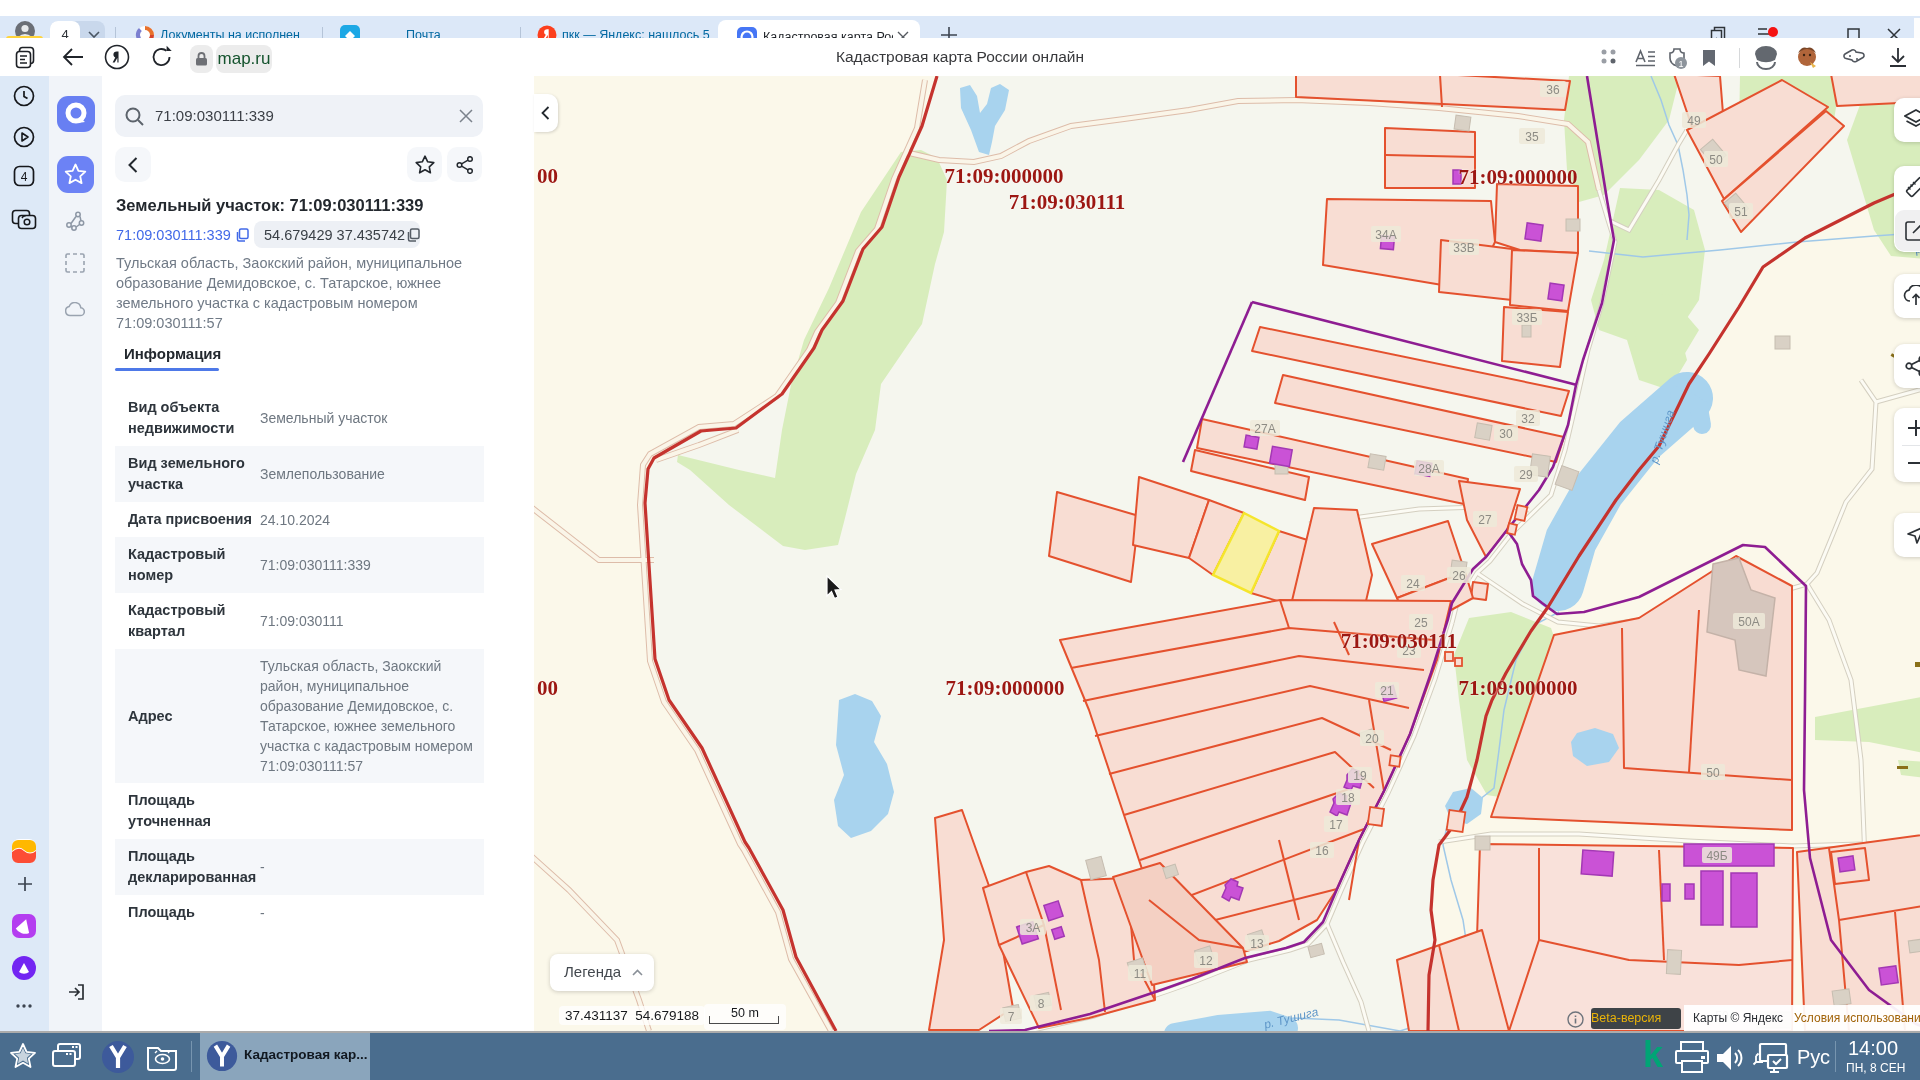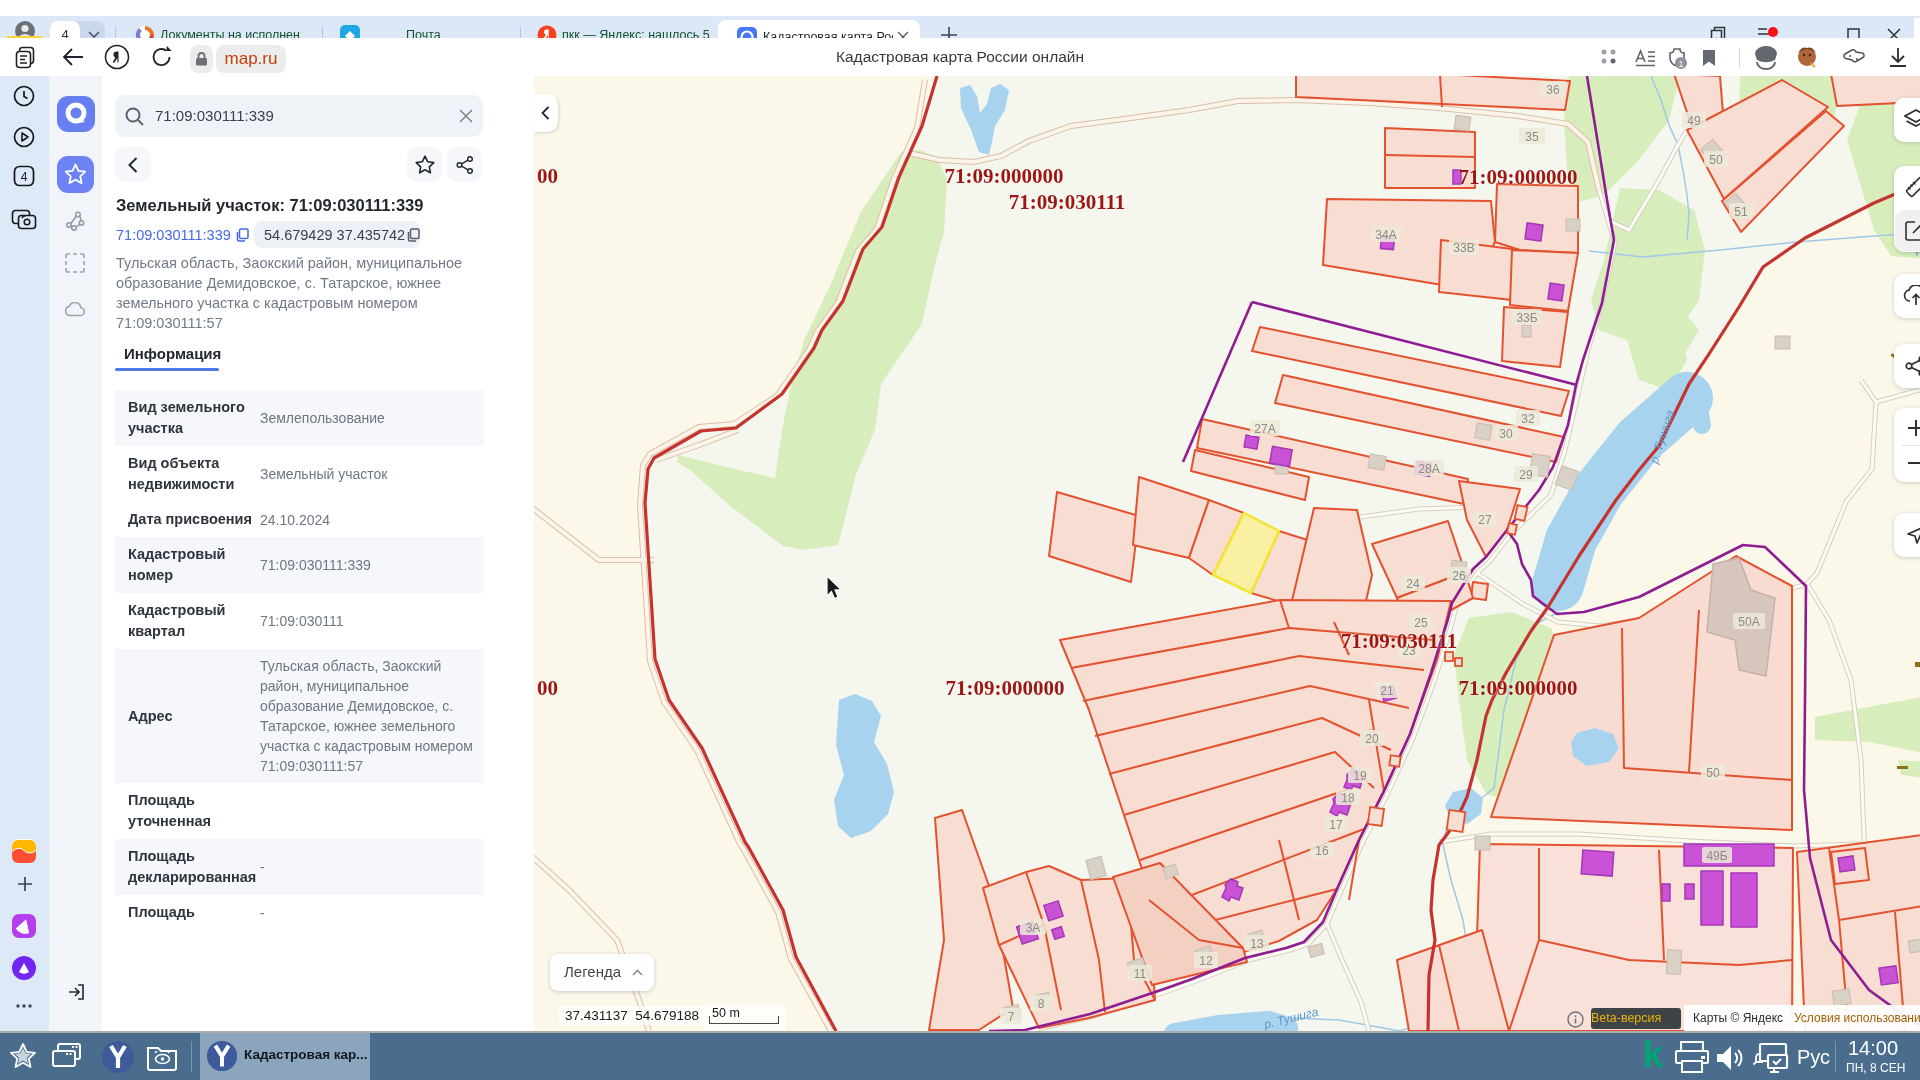--- a/index.html
+++ b/index.html
@@ -1,21 +1,21 @@
 <!DOCTYPE html>
 <html><head>
 <meta charset="utf-8">
 <style>
 * { margin:0; padding:0; box-sizing:border-box; }
 html,body { width:1920px; height:1080px; overflow:hidden; font-family:"Liberation Sans", sans-serif; }
 #root { position:relative; width:1920px; height:1080px; background:#fff; }
 
 #tabbar { position:absolute; left:0; top:16px; width:1920px; height:38px; background:#dce8f8; }
 .tabsep { position:absolute; top:11px; width:1px; height:16px; background:#b5c4d8; }
-.tab-title { position:absolute; top:12px; font-size:12.5px; color:#14532d; white-space:nowrap; overflow:hidden; }
+.tab-title { position:absolute; top:12px; font-size:12.5px; color:#0369a1; white-space:nowrap; overflow:hidden; }
 #activetab { position:absolute; left:718px; top:4px; width:202px; height:34px; background:#fff; border-radius:8px 8px 0 0; }
 
 #toolbar { position:absolute; left:0; top:38px; width:1920px; height:38px; background:#fff; }
 .grybox { position:absolute; background:#ececec; border-radius:8px; }
 #pagetitle { position:absolute; left:0; top:48px; width:1920px; text-align:center; font-size:15.5px; color:#38393c; }
 
 #bsidebar { position:absolute; left:0; top:76px; width:49px; height:955px; background:#dde9f7; }
 #asidebar { position:absolute; left:49px; top:76px; width:53px; height:955px; background:#f1f4f9; }
 .sbico { position:absolute; }
 
@@ -138,21 +138,21 @@
       <path d="M19.5 12 a8 8 0 1 1 -3 -6.2" fill="none" stroke="#20242a" stroke-width="1.8"></path>
       <path d="M16 1 l1 5 5 -1 z" fill="#20242a" transform="rotate(12 17 4)"></path>
     </svg>
 
     <div class="grybox" style="left:190px;top:7px;width:23px;height:28px"></div>
     <svg width="13" height="14" style="position:absolute;left:195px;top:14px" viewBox="0 0 13 14">
       <rect x="1" y="6" width="11" height="7.5" rx="1.5" fill="#6e7075"></rect>
       <path d="M3.5 6 V4 a3 3 0 0 1 6 0 V6" fill="none" stroke="#6e7075" stroke-width="1.8"></path>
     </svg>
 
-    <div class="grybox" style="left:216px;top:7px;width:70px;height:28px;font-size:17px;color:#c2410c;text-align:center;line-height:27px">map.ru</div>
+    <div class="grybox" style="left:216px;top:7px;width:56px;height:28px;font-size:17px;color:#14532d;text-align:center;line-height:27px">map.ru</div>
 
     <svg width="20" height="20" style="position:absolute;left:1600px;top:10px">
       <g fill="#9a9ea5">
           <circle cx="4" cy="4" r="2.5"></circle>
           <circle cx="13" cy="4" r="2.5"></circle>
           <circle cx="4" cy="13" r="2.5"></circle>
         </g>
         <circle cx="13" cy="13" r="2.5" fill="#5f646c"></circle>
     </svg>
     <svg width="22" height="18" style="position:absolute;left:1634px;top:11px" viewBox="0 0 22 18">
@@ -306,27 +306,27 @@
       <span style="position:absolute;left:148px;top:4px;font-size:14.5px;color:#3a4047;white-space:nowrap">54.679429 37.435742</span>
       <svg width="13" height="14" style="position:absolute;left:291px;top:5px">
           <rect x="3.5" y="1" width="8.5" height="9.5" rx="1.5" fill="none" stroke="#565d66" stroke-width="1.5"></rect>
           <path d="M1.5 4 V11.5 a1.5 1.5 0 0 0 1.5 1.5 H9" fill="none" stroke="#565d66" stroke-width="1.5"></path>
         </svg>
     </div>
     <div id="desc">Тульская область, Заокский район, муниципальное образование Демидовское, с. Татарское, южнее земельного участка с кадастровым номером 71:09:030111:57</div>
     <div id="tabinfo">Информация</div>
     <div id="tabline"></div>
     <div id="infotable">
+      <div class="irow">
+          <div class="ilab">Вид объекта недвижимости</div>
+          <div class="ival">Земельный участок</div>
+        </div>
       <div class="irow g">
           <div class="ilab">Вид земельного участка</div>
           <div class="ival">Землепользование</div>
-        </div>
-      <div class="irow">
-          <div class="ilab">Вид объекта недвижимости</div>
-          <div class="ival">Земельный участок</div>
         </div>
       <div class="irow">
           <div class="ilab">Дата присвоения</div>
           <div class="ival">24.10.2024</div>
         </div>
       <div class="irow g">
           <div class="ilab">Кадастровый номер</div>
           <div class="ival">71:09:030111:339</div>
         </div>
       <div class="irow">
@@ -743,21 +743,21 @@
 
     <div style="position:absolute;left:16px;top:878px;width:104px;height:37px;background:#fff;border-radius:8px;box-shadow:0 1px 4px rgba(0,0,0,0.18)">
       <span style="position:absolute;left:14px;top:9px;font-size:15px;color:#43484e">Легенда</span>
       <svg width="11" height="7" style="position:absolute;left:82px;top:15px">
           <path d="M1 6 L5.5 1.5 L10 6" stroke="#8a9098" stroke-width="1.6" fill="none"></path>
         </svg>
     </div>
 
     <div style="position:absolute;left:25px;top:930px;background:rgba(255,255,255,0.75);border-radius:4px;padding:2px 6px;font-size:13.5px;color:#17191c">37.431137&nbsp;&nbsp;54.679188</div>
     <div style="position:absolute;left:170px;top:928px;width:82px;height:26px;background:rgba(255,255,255,0.75);border-radius:4px">
-      <div style="position:absolute;left:8px;top:2px;width:66px;text-align:left;font-size:12.5px;color:#17191c">50 m</div>
+      <div style="position:absolute;left:8px;top:2px;width:66px;text-align:center;font-size:12.5px;color:#17191c">50 m</div>
       <div style="position:absolute;left:5px;top:12px;width:70px;height:8px;border-left:1.5px solid #4a4a4a;border-right:1.5px solid #4a4a4a;border-bottom:1.5px solid #4a4a4a"></div>
     </div>
 
     <svg width="17" height="17" style="position:absolute;left:1033px;top:935px">
         <circle cx="8.5" cy="8.5" r="7.5" fill="none" stroke="#6e747c" stroke-width="1.4"></circle>
         <path d="M8.5 7.5 V12.5 M8.5 4.6 V6" stroke="#6e747c" stroke-width="1.6"></path>
       </svg>
     <div style="position:absolute;left:1057px;top:932px;width:90px;height:21px;background:#3e4347;border-radius:3px;color:#eab308;font-size:12.5px;text-align:left;line-height:21px">Beta-версия</div>
     <div style="position:absolute;left:1150px;top:929px;width:275px;height:26px;background:rgba(255,255,255,0.93)">
       <span style="position:absolute;left:9px;top:6px;font-size:12px;color:#2b2e33">Карты © Яндекс</span>

